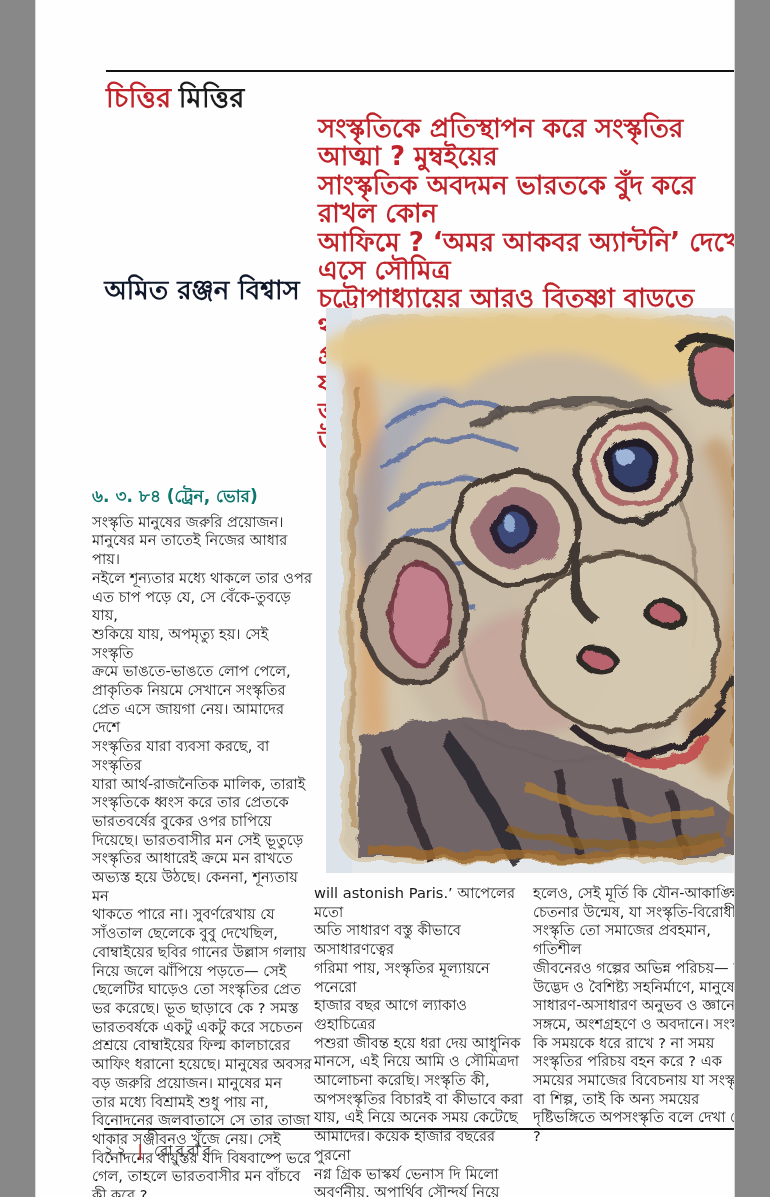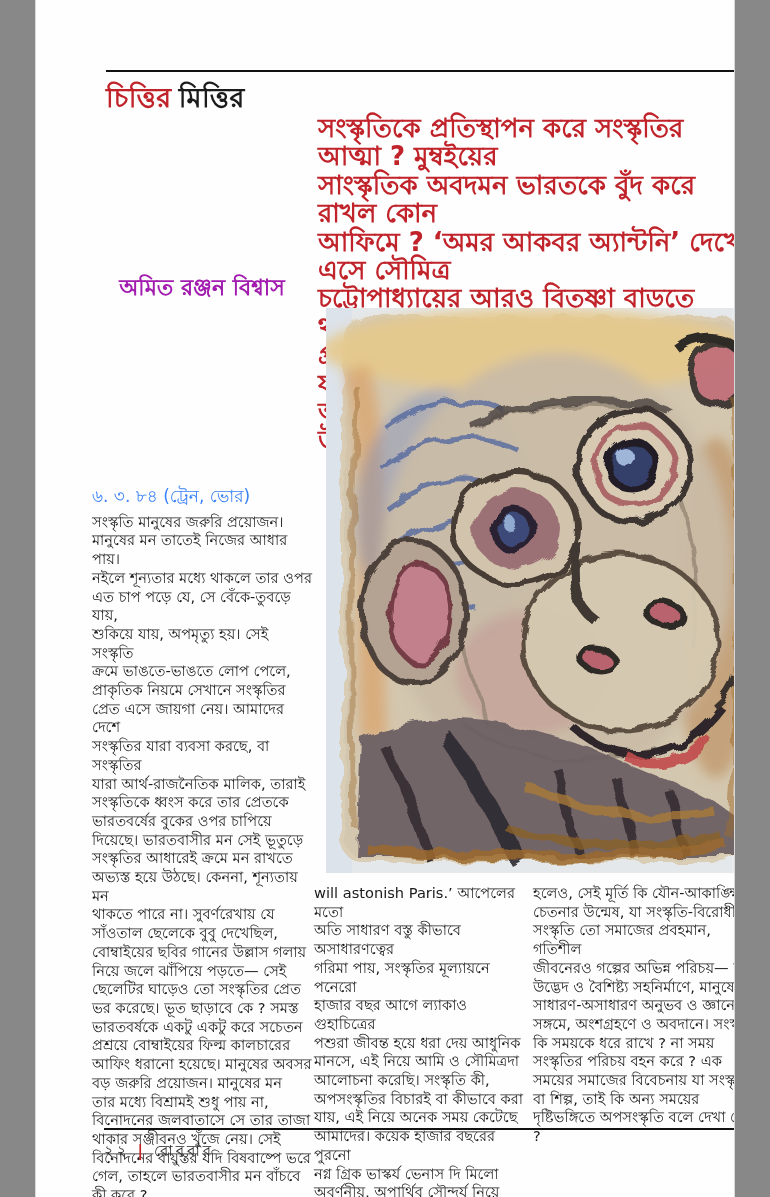--- a/index.html
+++ b/index.html
@@ -13,28 +13,28 @@
   .top-rule{left:70px;top:70px;width:652px;}
   .foot-rule{left:68px;top:1128px;width:654px;}
   .masthead{position:absolute;left:70px;top:77px;font-size:27px;font-weight:bold;letter-spacing:.5px;}
   .masthead span{margin-right:7px;}
   .intro{
     position:absolute;left:282px;top:114px;width:437px;
     font-size:26px;line-height:28.4px;font-weight:bold;white-space:pre-line;color:#c0232a;
   }
   .titleblock{position:absolute;left:52px;top:256px;width:228px;text-align:center;}
   .title-line{font-size:49px;line-height:66px;font-weight:bold;color:#0d0d0d;letter-spacing:-1px;}
-  .byline{margin-top:14px;font-size:22px;font-weight:bold;color:#a21caf;}
+  .byline{margin-top:14px;font-size:26px;font-weight:bold;color:#0f172a;}
   .episode{margin-top:16px;font-size:16px;text-align:left;padding-left:5px;color:#222;}
   .col{position:absolute;font-size:14.6px;line-height:18.7px;}
   .col p{margin:0;white-space:pre-line;}
   .col1{left:56px;top:487px;width:222px;}
   .col2{left:278px;top:884px;width:216px;}
   .col3{left:497px;top:884px;width:226px;}
-  .section-heading{font-size:17px;font-weight:normal;color:#3b82f6;margin:0 0 7px 0;}
+  .section-heading{font-size:17px;font-weight:bold;color:#0f766e;margin:0 0 7px 0;}
   .artwork{position:absolute;left:290px;top:308px;width:432px;height:565px;margin:0;}
   .footer{position:absolute;left:68px;top:1139px;font-size:15px;letter-spacing:3px;color:#222;}
   .footer .sep{color:#c0232a;padding:0 8px;font-weight:bold;}
 </style>
 </head>
 <body>
 
 <div class="page">
 
   <div class="rule top-rule"></div>

